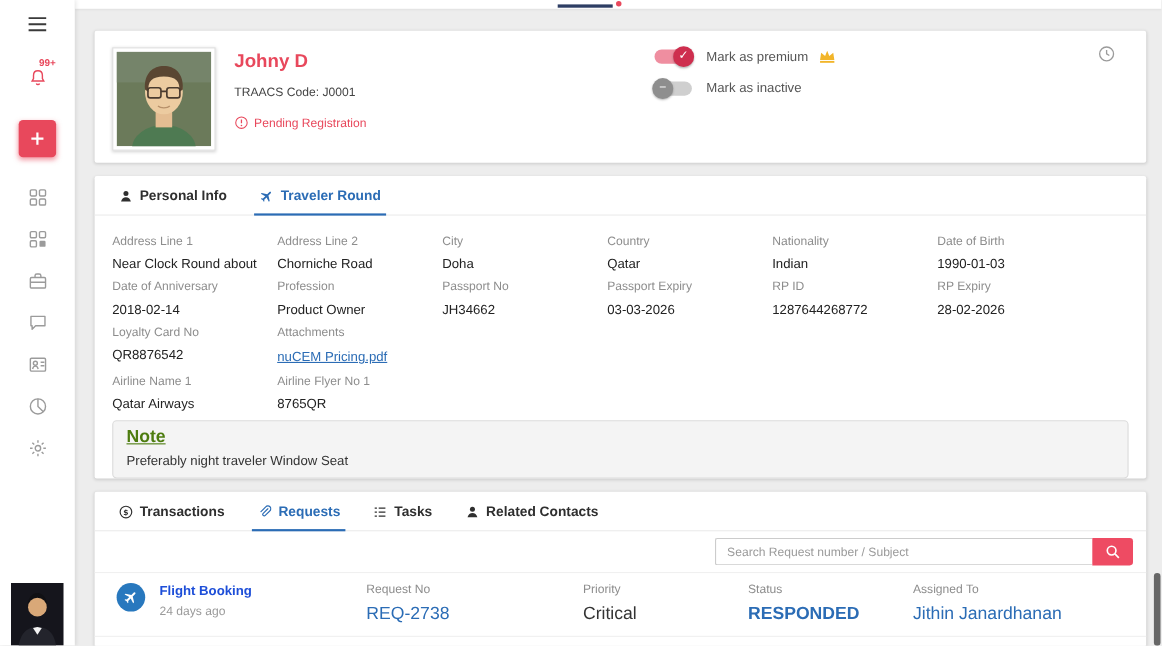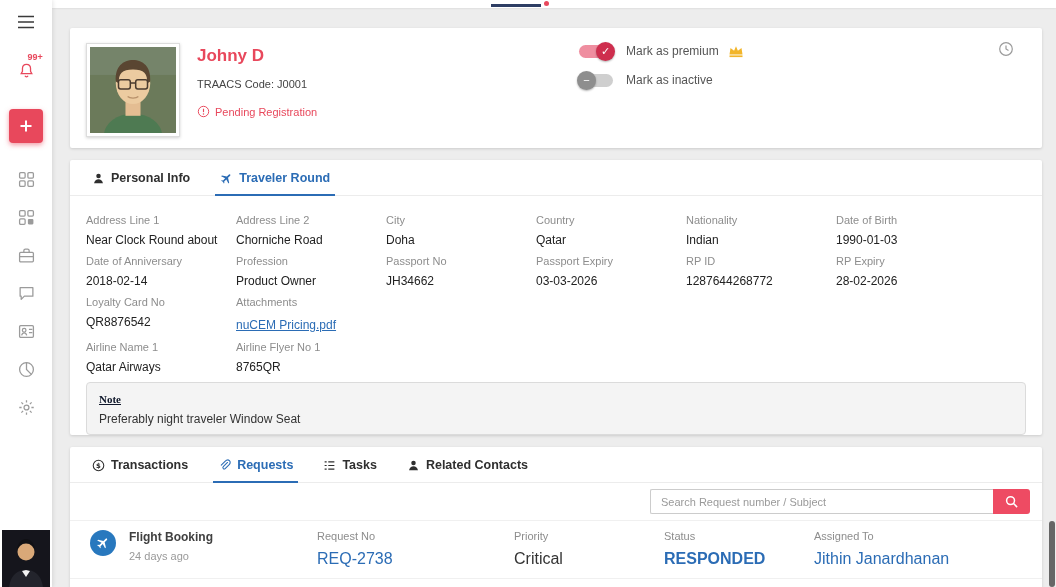--- a/index.html
+++ b/index.html
@@ -1,21 +1,21 @@
 <!DOCTYPE html>
 <html><head>
 <meta charset="utf-8">
 <style>
 * { box-sizing:border-box; margin:0; padding:0; }
 html,body { width:1056px; height:587px; }
 body { font-family:"Liberation Sans",sans-serif; background:#ededed; overflow:hidden; position:relative; color:#333; }
 .app { display:flex; height:100%; }
 
 
-.sidebar { width:52px; flex:none; background:#fff; box-shadow:1px 0 4px rgba(0,0,0,.10); display:flex; flex-direction:column; align-items:center; position:relative; z-index:3; }
+.sidebar { width:68px; flex:none; background:#fff; box-shadow:1px 0 4px rgba(0,0,0,.10); display:flex; flex-direction:column; align-items:center; position:relative; z-index:3; }
 .hamburger { margin-top:15px; cursor:pointer; line-height:0; }
 .bell-wrap { position:relative; margin-top:33px; color:#e8485c; cursor:pointer; line-height:0; }
 .bell-badge { position:absolute; top:-9px; left:10px; color:#e8485c; font-size:9px; font-weight:bold; line-height:1; }
 .plus-btn { margin-top:30px; width:34px; height:34px; border:none; border-radius:4px; background:#e8485c; box-shadow:0 2px 5px rgba(232,72,92,.55); cursor:pointer; display:flex; align-items:center; justify-content:center; }
 .nav-icons { margin-top:28px; display:flex; flex-direction:column; gap:21px; align-items:center; }
 .nav-icon { color:#9b9b9b; width:17px; height:17px; cursor:pointer; line-height:0; }
 .nav-icon svg { width:17px; height:17px; display:block; }
 .user-avatar { margin-top:auto; width:48px; height:57px; overflow:hidden; cursor:pointer; line-height:0; }
 
 
@@ -56,35 +56,35 @@
 .tab.active { color:#2b6cb5; }
 .tab.active::after { content:""; position:absolute; left:10px; right:10px; bottom:-1px; height:2px; background:#2b6cb5; }
 
 
 .fields { padding:18px 16px 0; }
 .field-row { display:grid; grid-template-columns:repeat(6,150px); margin-bottom:8px; }
 .field-label { font-size:11px; color:#8d8d8d; margin-bottom:7px; }
 .field-value { font-size:12px; color:#222; }
 .field-link { color:#2b6cb5; text-decoration:underline; cursor:pointer; }
 .note-box { margin:2px 16px 12px; background:#f4f4f4; border:1px solid #dbdbdb; border-radius:4px; padding:6px 12px 8px; }
-.note-title { display:inline-block; font-size:11px; font-weight:bold; color:#0f172a; text-decoration:underline;font-family:Liberation Serif, serif; }
+.note-title { display:inline-block; font-size:16px; font-weight:bold; color:#4d7c0f; text-decoration:underline; }
 .note-text { font-size:12px; color:#333; margin-top:5px; }
 
 
 .search-row { display:flex; justify-content:flex-end; padding:6px 12px; }
 .searchbox { display:flex; width:380px; }
 .search-input { flex:1; height:25px; border:1px solid #ccc; border-right:none; border-radius:2px 0 0 2px; padding:0 10px; font-size:11px; font-family:inherit; color:#333; outline:none; background:#fff; }
 .search-input::placeholder { color:#9a9a9a; }
 .search-btn { width:37px; height:25px; border:none; background:#ee4b63; border-radius:0 3px 3px 0; display:flex; align-items:center; justify-content:center; cursor:pointer; }
 .search-btn span { line-height:0; }
 .request-row { display:grid; grid-template-columns:227px 197px 150px 150px 1fr; padding:9px 16px 10px 20px; border-top:1px solid #f0f0f0; }
 .req-main { display:flex; gap:13px; }
 .req-icon { width:26px; height:26px; border-radius:50%; background:#2878be; color:#fff; display:flex; align-items:center; justify-content:center; flex:none; }
 .req-icon svg { width:14px; height:14px; transform:rotate(45deg); }
-.req-title { color:#404040; font-size:12px; font-weight:bold; cursor:pointer; }
+.req-title { color:#1d4ed8; font-size:12px; font-weight:bold; cursor:pointer; }
 .req-time { color:#9a9a9a; font-size:11px; margin-top:6px; }
 .col-label { font-size:11px; color:#8d8d8d; margin-bottom:8px; }
 .col-value { font-size:16px; color:#333; }
 .col-value.link { color:#2b6cb5; cursor:pointer; }
 .col-value.status { color:#2b6cb5; font-weight:bold; }
 
 
 .scrollbar-thumb { position:absolute; right:1px; top:521px; width:6px; height:66px; background:#666; border-radius:3px; z-index:9; cursor:grab; }
 </style>
 </head>

